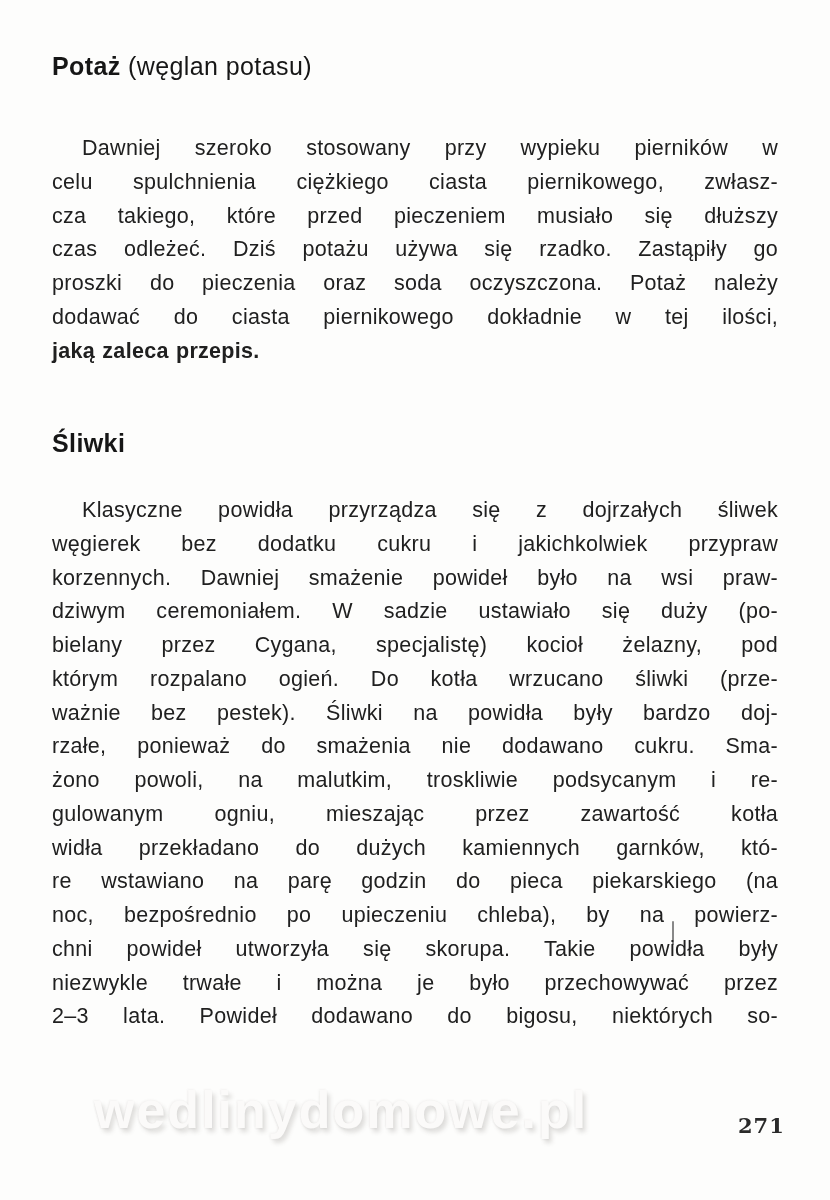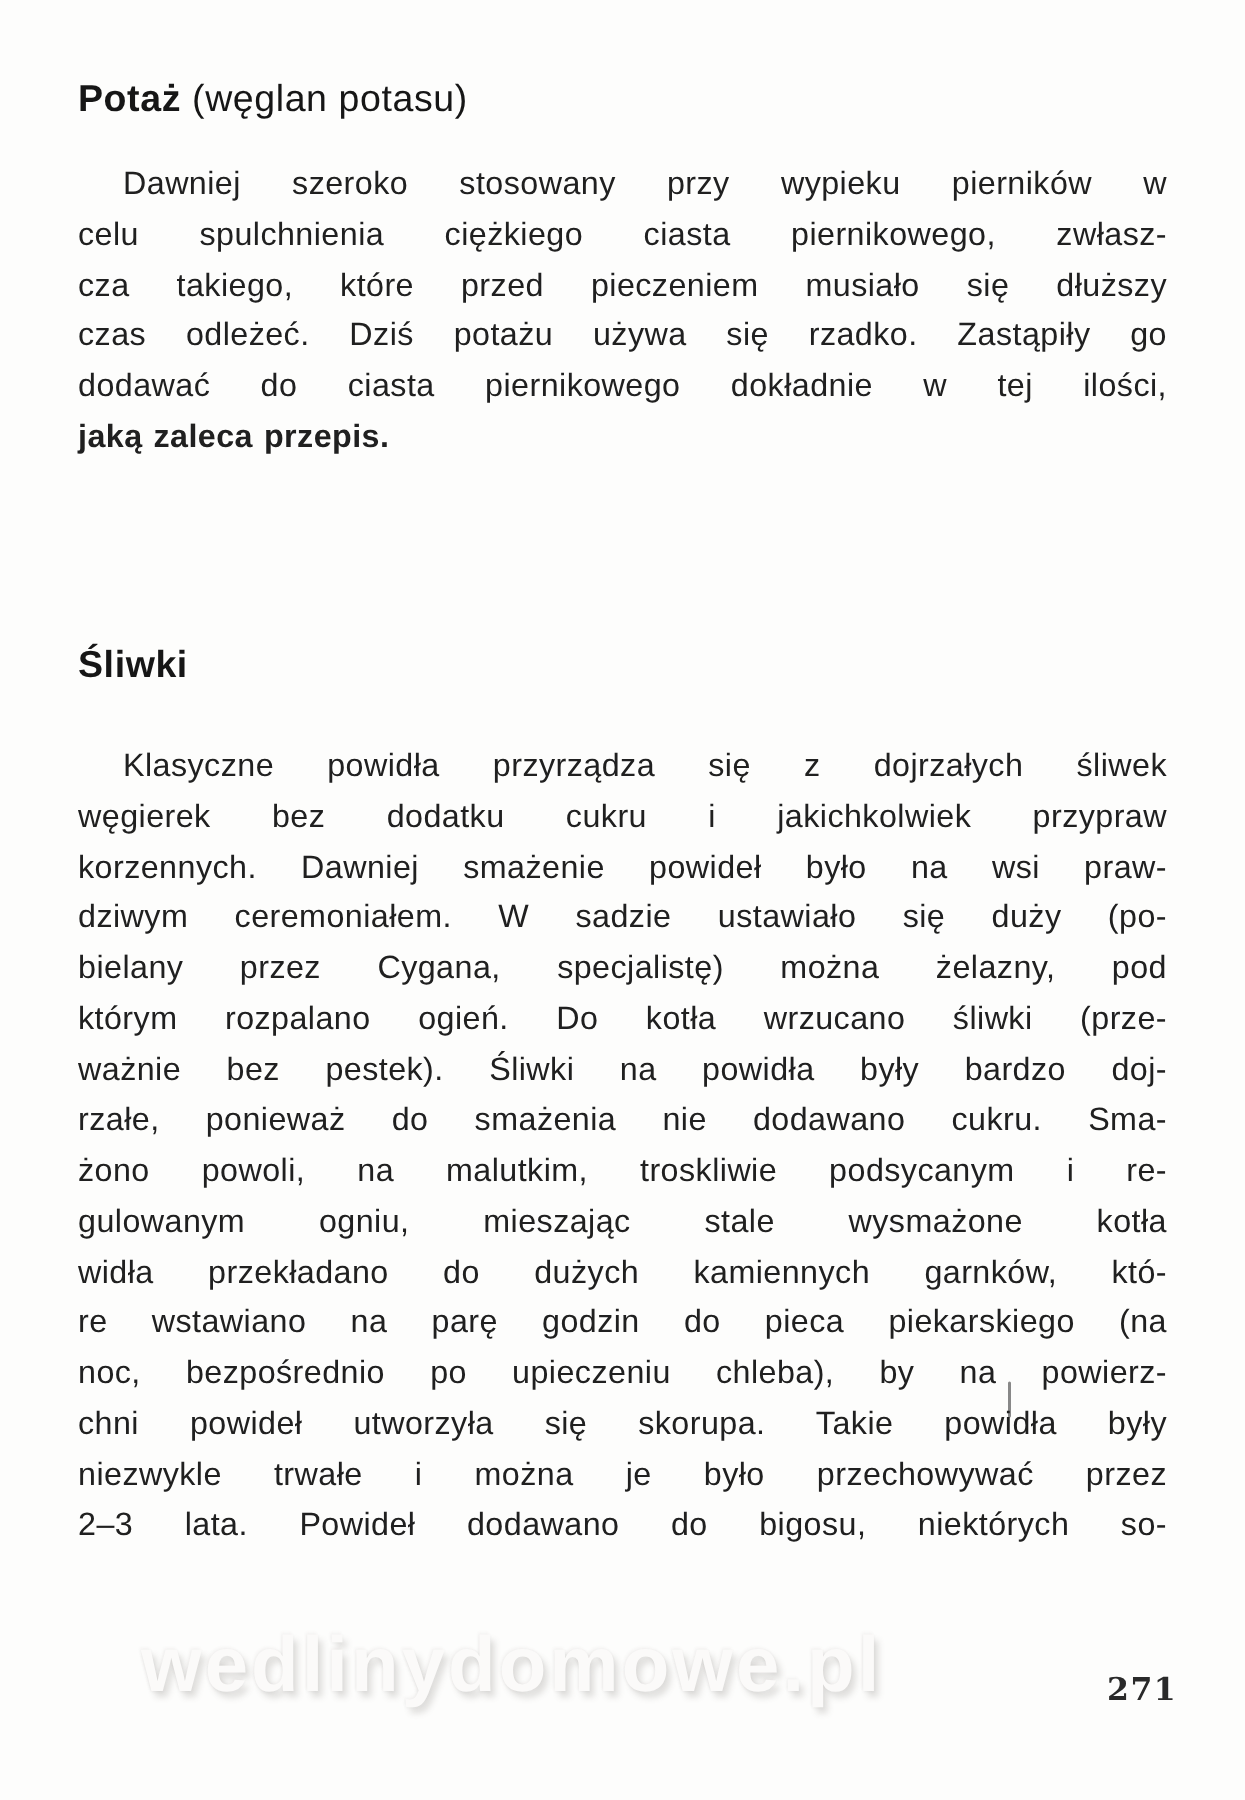--- a/index.html
+++ b/index.html
@@ -42,21 +42,21 @@
     text-align: justify;
     text-align-last: justify;
     white-space: nowrap;
   }
   .para .line.first { text-indent: 30px; }
   .para.no-justify-last .line:last-child {
     text-align: center;
     text-align-last: left;
     font-weight: bold;
   }
-  #para-potaz  { top: 106px; }
+  #para-potaz  { top: 132px; }
   #heading-potaz { top: 52px; }
   #heading-powidla { top: 429px; }
   #para-powidla { top: 494px; }
   .watermark {
     position: absolute;
     left: 94px;
     top: 1080px;
     font-size: 52px;
     font-weight: 700;
     letter-spacing: 2px;
@@ -94,39 +94,40 @@
 
   <h2 class="heading" id="heading-potaz">
     <span class="bold">Potaż</span><span> (węglan potasu)</span>
   </h2>
 
   <div class="para no-justify-last" id="para-potaz">
       <div class="line first">Dawniej szeroko stosowany przy wypieku pierników w</div>
       <div class="line">celu spulchnienia ciężkiego ciasta piernikowego, zwłasz-</div>
       <div class="line">cza takiego, które przed pieczeniem musiało się dłuższy</div>
       <div class="line">czas odleżeć. Dziś potażu używa się rzadko. Zastąpiły go</div>
+      <div class="line">proszki do pieczenia oraz soda oczyszczona. Potaż należy</div>
       <div class="line">dodawać do ciasta piernikowego dokładnie w tej ilości,</div>
       <div class="line">jaką zaleca przepis.</div>
     </div>
 
   <h2 class="heading" id="heading-powidla">
     <span class="bold">Śliwki</span><span></span>
   </h2>
 
   <div class="para" id="para-powidla">
       <div class="line first">Klasyczne powidła przyrządza się z dojrzałych śliwek</div>
       <div class="line">węgierek bez dodatku cukru i jakichkolwiek przypraw</div>
       <div class="line">korzennych. Dawniej smażenie powideł było na wsi praw-</div>
       <div class="line">dziwym ceremoniałem. W sadzie ustawiało się duży (po-</div>
-      <div class="line">bielany przez Cygana, specjalistę) można żelazny, pod</div>
+      <div class="line">bielany przez Cygana, specjalistę) kocioł żelazny, pod</div>
       <div class="line">którym rozpalano ogień. Do kotła wrzucano śliwki (prze-</div>
       <div class="line">ważnie bez pestek). Śliwki na powidła były bardzo doj-</div>
       <div class="line">rzałe, ponieważ do smażenia nie dodawano cukru. Sma-</div>
       <div class="line">żono powoli, na malutkim, troskliwie podsycanym i re-</div>
-      <div class="line">gulowanym ogniu, mieszając stale wysmażone kotła</div>
+      <div class="line">gulowanym ogniu, mieszając przez zawartość kotła</div>
       <div class="line">widła przekładano do dużych kamiennych garnków, któ-</div>
       <div class="line">re wstawiano na parę godzin do pieca piekarskiego (na</div>
       <div class="line">noc, bezpośrednio po upieczeniu chleba), by na powierz-</div>
       <div class="line">chni powideł utworzyła się skorupa. Takie powidła były</div>
       <div class="line">niezwykle trwałe i można je było przechowywać przez</div>
       <div class="line">2–3 lata. Powideł dodawano do bigosu, niektórych so-</div>
     </div>
 
   <div class="artifact"></div>
 

